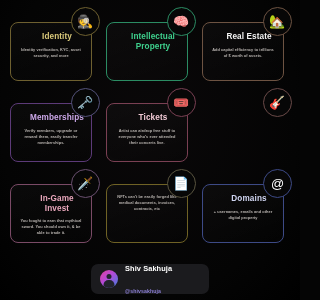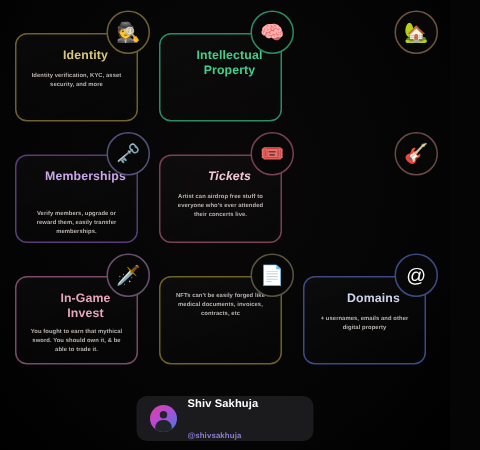--- a/index.html
+++ b/index.html
@@ -111,26 +111,26 @@
   .c-identity .icon-badge  { border-color: #6e6030; }
 
   .c-ip .card        { border-color: #2b8c63; gap: 24px; }
   .c-ip .card-title  { color: #3fd18e; }
   .c-ip .icon-badge  { border-color: #2b8c63; }
 
   .c-realestate .card        { border-color: #6d5342; }
   .c-realestate .card-title  { color: #f2f2f2; }
   .c-realestate .icon-badge  { border-color: #6d5342; }
 
-  .c-memberships .card        { border-color: #5c3a78; justify-content: space-between; }
+  .c-memberships .card        { border-color: #5c3a78; }
   .c-memberships .card-title  { color: #cba7e8; }
   .c-memberships .icon-badge  { border-color: #54527a; }
 
   .c-tickets .card        { border-color: #7a4053; }
-  .c-tickets .card-title  { color: #f0c9d4; font-style: italic; }
+  .c-tickets .card-title  { color: #f0c9d4; }
   .c-tickets .icon-badge  { border-color: #7a4053; }
 
   .c-music .card        { border-color: #6a4a48; }
   .c-music .card-title  { color: #f0efef; }
   .c-music .icon-badge  { border-color: #6a4a48; }
 
   .c-ingame .card        { border-color: #7a4a66; }
   .c-ingame .card-title  { color: #e8a6bb; }
   .c-ingame .icon-badge  { border-color: #6a5070; }
 
@@ -230,20 +230,24 @@
         <div class="card-title">Intellectual
 Property</div>
         <div class="card-desc">Patents can be made easily verifiable, transferrable, and could even earn royalties.</div>
       </div>
       <div class="icon-badge">
         <span class="icon-glyph">🧠</span>
       </div>
     </div>
 
     <div class="cell c-realestate">
+      <div class="card">
+        <div class="card-title">Real Estate</div>
+        <div class="card-desc">Add capital efficiency to trillions of $ worth of assets.</div>
+      </div>
       <div class="icon-badge">
         <span class="icon-glyph">🏡</span>
       </div>
     </div>
 
     <div class="cell c-memberships">
       <div class="card">
         <div class="card-title">Memberships</div>
         <div class="card-desc">Verify members, upgrade or reward them, easily transfer memberships.</div>
       </div>

